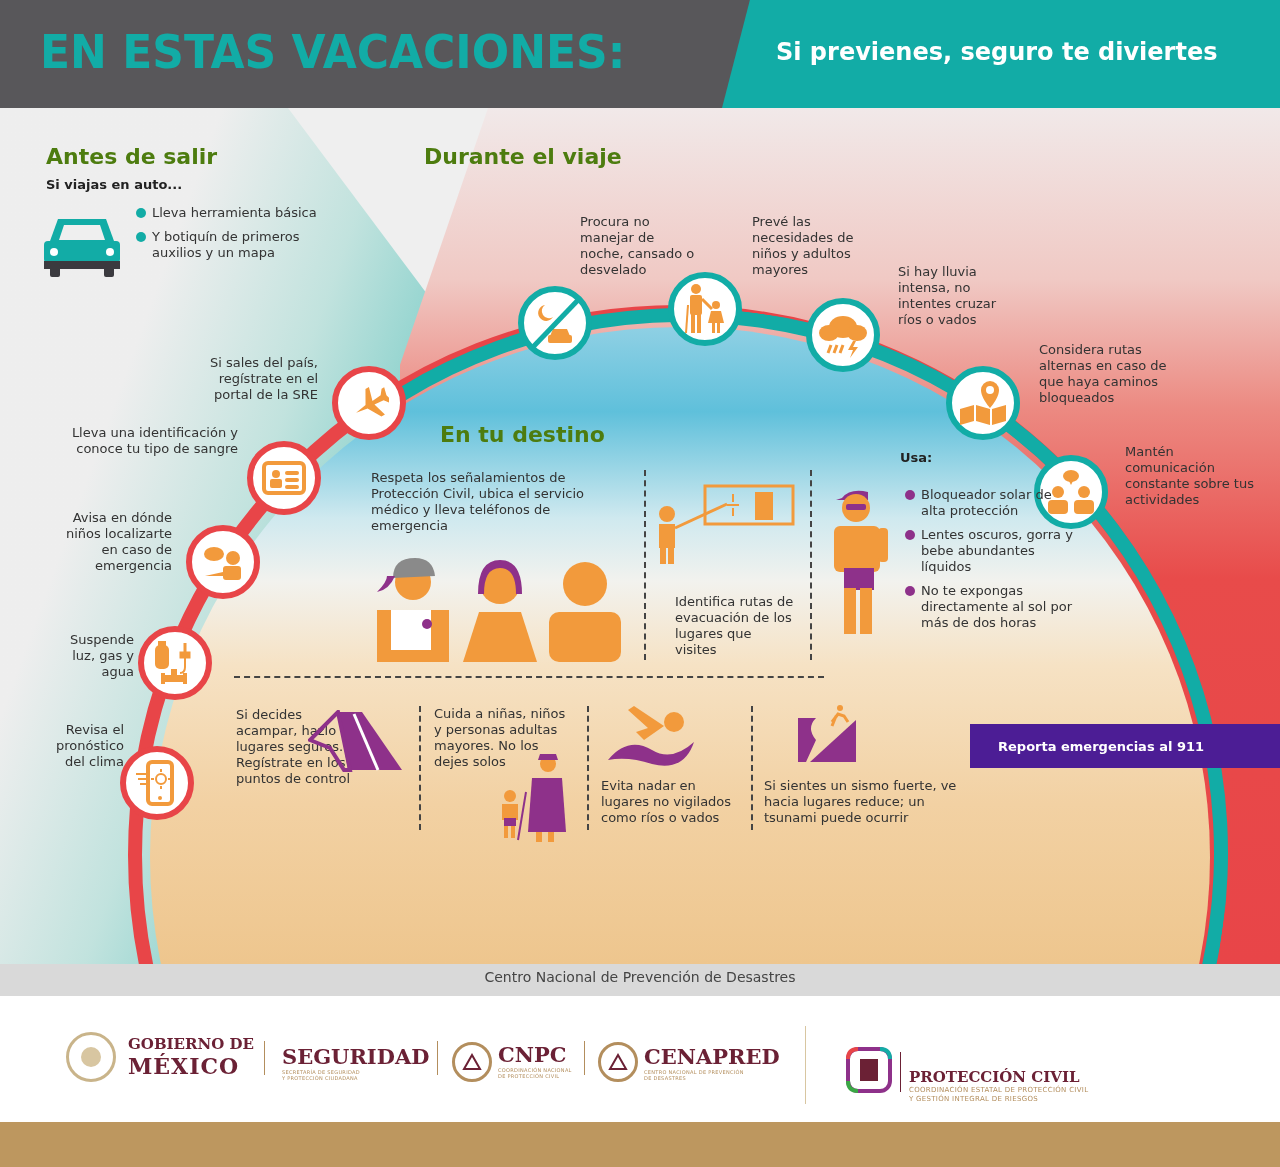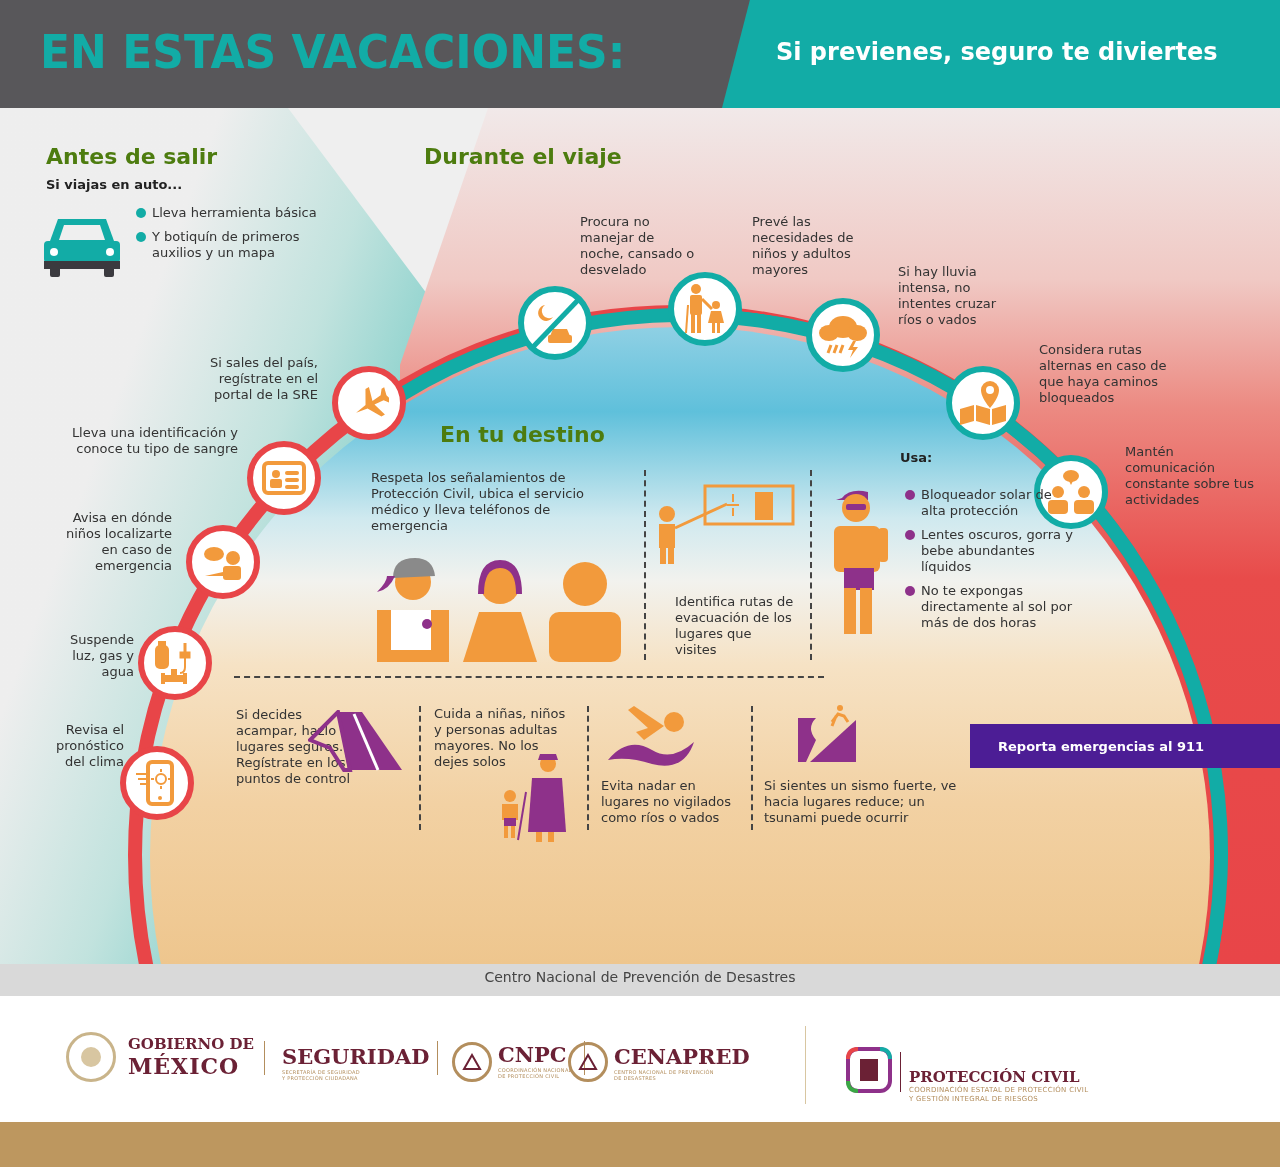--- a/index.html
+++ b/index.html
@@ -352,21 +352,21 @@
         <path d="M10 2 l8 14 h-16z" fill="none" stroke="#6b2135" stroke-width="2"></path>
       </svg>
     </div>
   <div>
     <div class="logo-main" style="font-size:21px;">CNPC</div>
     <div class="logo-sub">COORDINACIÓN NACIONAL</div>
     <div class="logo-sub">DE PROTECCIÓN CIVIL</div>
   </div>
 </div>
 <div class="abs vsep" style="left:584px; top:1041px;"></div>
-<div class="abs" style="left:568px; top:1042px; display:flex; align-items:center; gap:6px;">
+<div class="abs" style="left:598px; top:1042px; display:flex; align-items:center; gap:6px;">
   <div class="seal">
       <svg width="20" height="18">
         <path d="M10 2 l8 14 h-16z" fill="none" stroke="#6b2135" stroke-width="2"></path>
       </svg>
     </div>
   <div>
     <div class="logo-main" style="font-size:21px;">CENAPRED</div>
     <div class="logo-sub">CENTRO NACIONAL DE PREVENCIÓN</div>
     <div class="logo-sub">DE DESASTRES</div>
   </div>

